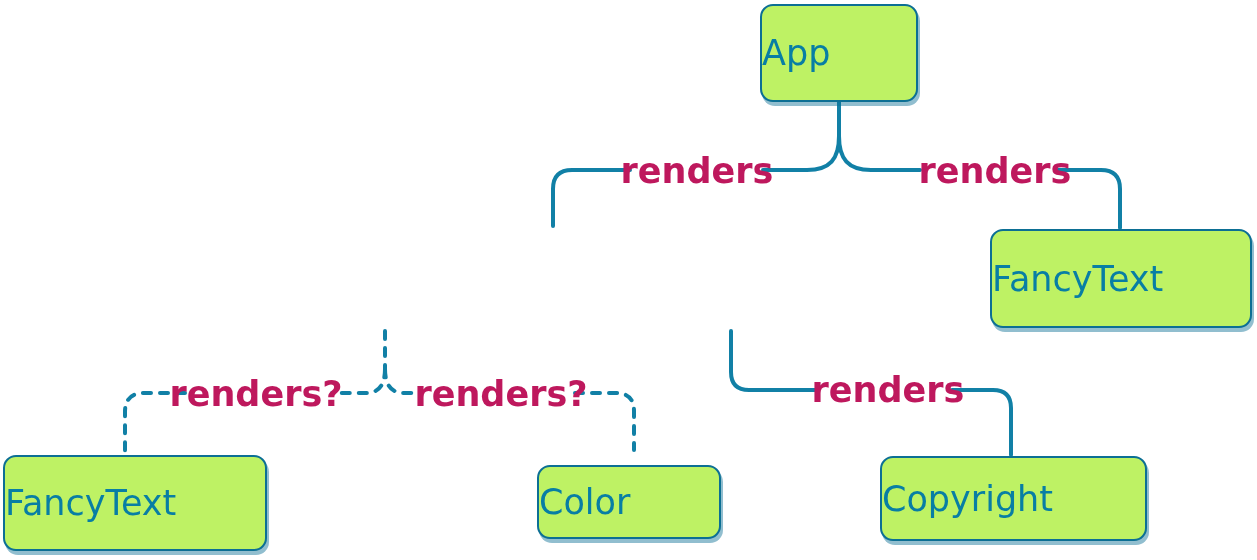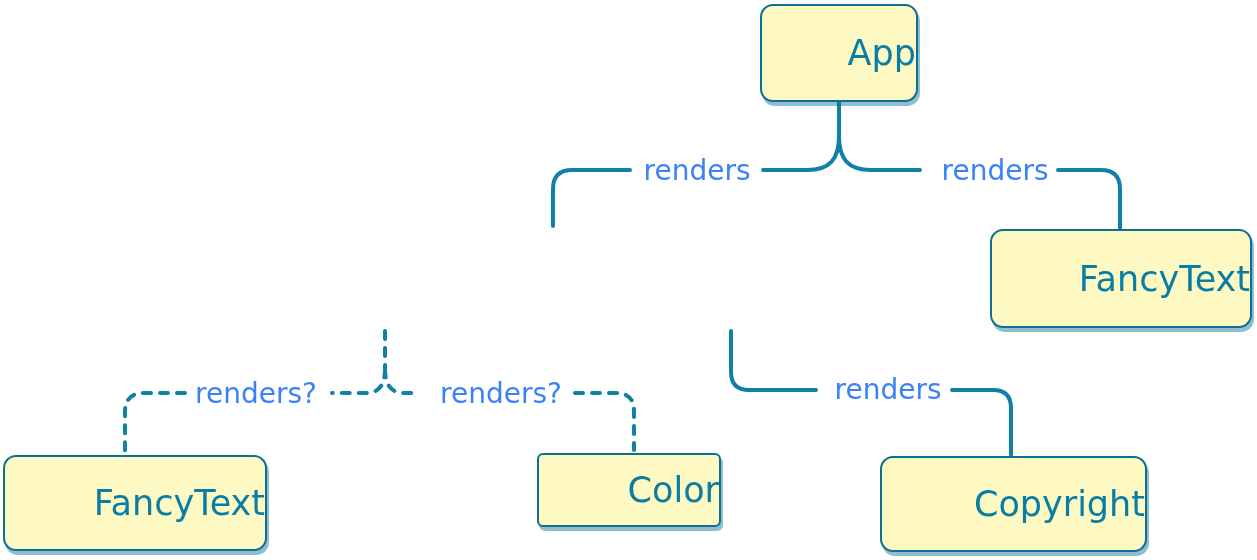--- a/index.html
+++ b/index.html
@@ -8,43 +8,43 @@
     width:1257px;height:560px;
     background:#ffffff;
     font-family:"DejaVu Sans","Liberation Sans",sans-serif;
     overflow:hidden;
   }
   svg.edges{position:absolute;left:0;top:0;width:1257px;height:560px;}
   .edge-solid{fill:none;stroke:#1180a6;stroke-width:4;stroke-linecap:round;stroke-linejoin:round;}
   .edge-dashed{fill:none;stroke:#1180a6;stroke-width:4;stroke-linecap:round;stroke-linejoin:round;stroke-dasharray:8 9;}
   .node{
     position:absolute;
-    display:flex;align-items:center;justify-content:flex-end;
-    background:#fef9c3;
+    display:flex;align-items:center;justify-content:flex-start;
+    background:#bef264;
     border:2.5px solid #0c6f94;
     border-radius:13px;
     box-shadow:2px 4px 0 rgba(12,111,148,0.45);
     color:#087ea4;
     font-size:35px;
     font-weight:normal;
     white-space:nowrap;
     box-sizing:border-box;
   }
   #node-app{left:760px;top:4px;width:158px;height:98px;}
   #node-inspiration-generator{left:335px;top:227px;width:459px;height:103px;}
   #node-fancy-text-top{left:990px;top:229px;width:262px;height:99px;}
   #node-fancy-text-bottom{left:3px;top:455px;width:264px;height:96px;}
-  #node-color{left:537px;top:453px;width:184px;height:74px;border-radius:6px;}
-  #node-copyright{left:880px;top:456px;width:267px;height:96px;}
+  #node-color{left:537px;top:465px;width:184px;height:74px;}
+  #node-copyright{left:880px;top:456px;width:267px;height:85px;}
   .edge-label{
     position:absolute;
     transform:translate(-50%,-50%);
-    color:#3b82f6;
-    font-size:28px;
-    font-weight:normal;
+    color:#be185d;
+    font-size:35px;
+    font-weight:bold;
     line-height:1;
     white-space:nowrap;
   }
   #label-app-inspiration{left:697px;top:171px;}
   #label-app-fancytext{left:995px;top:171px;}
   #label-inspiration-fancytext{left:256px;top:394px;}
   #label-inspiration-color{left:501px;top:394px;}
   #label-inspiration-copyright{left:888px;top:390px;}
 </style>
 </head>

